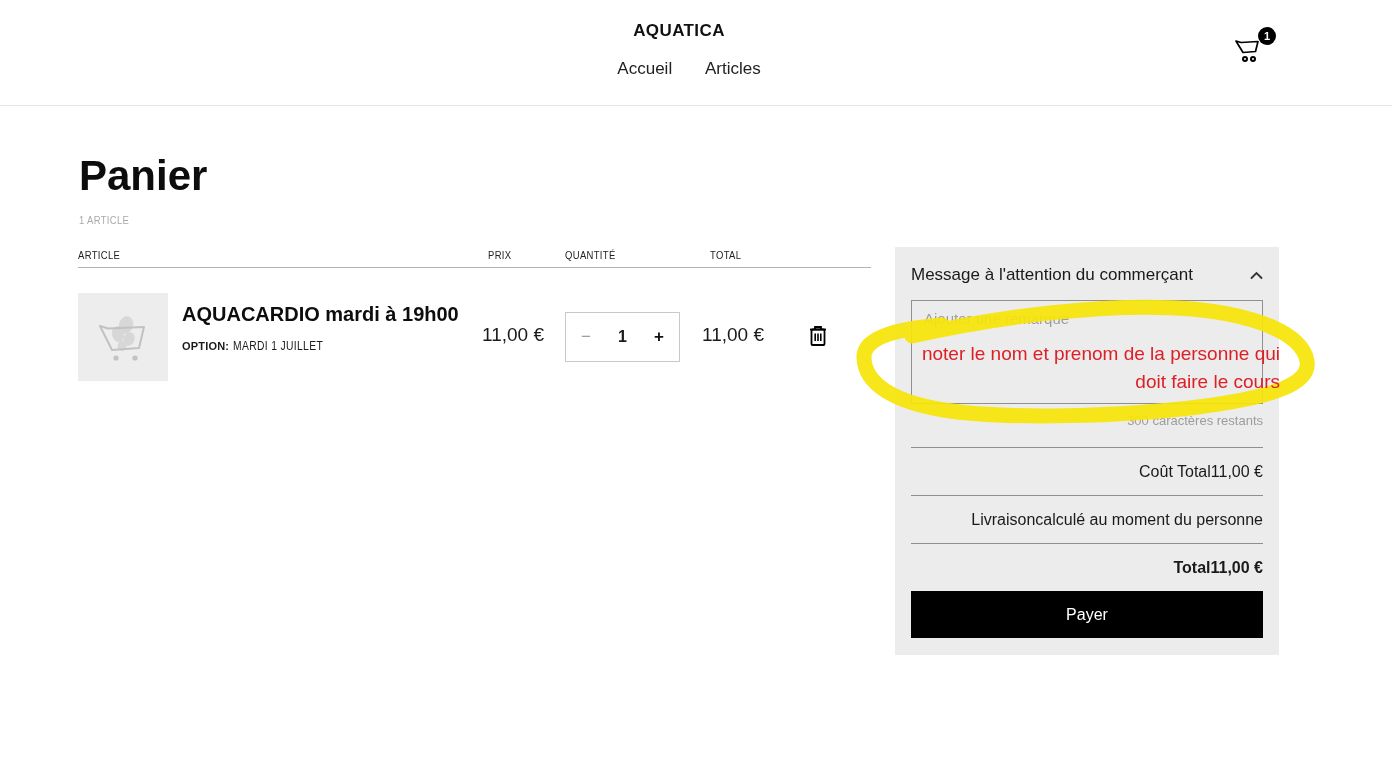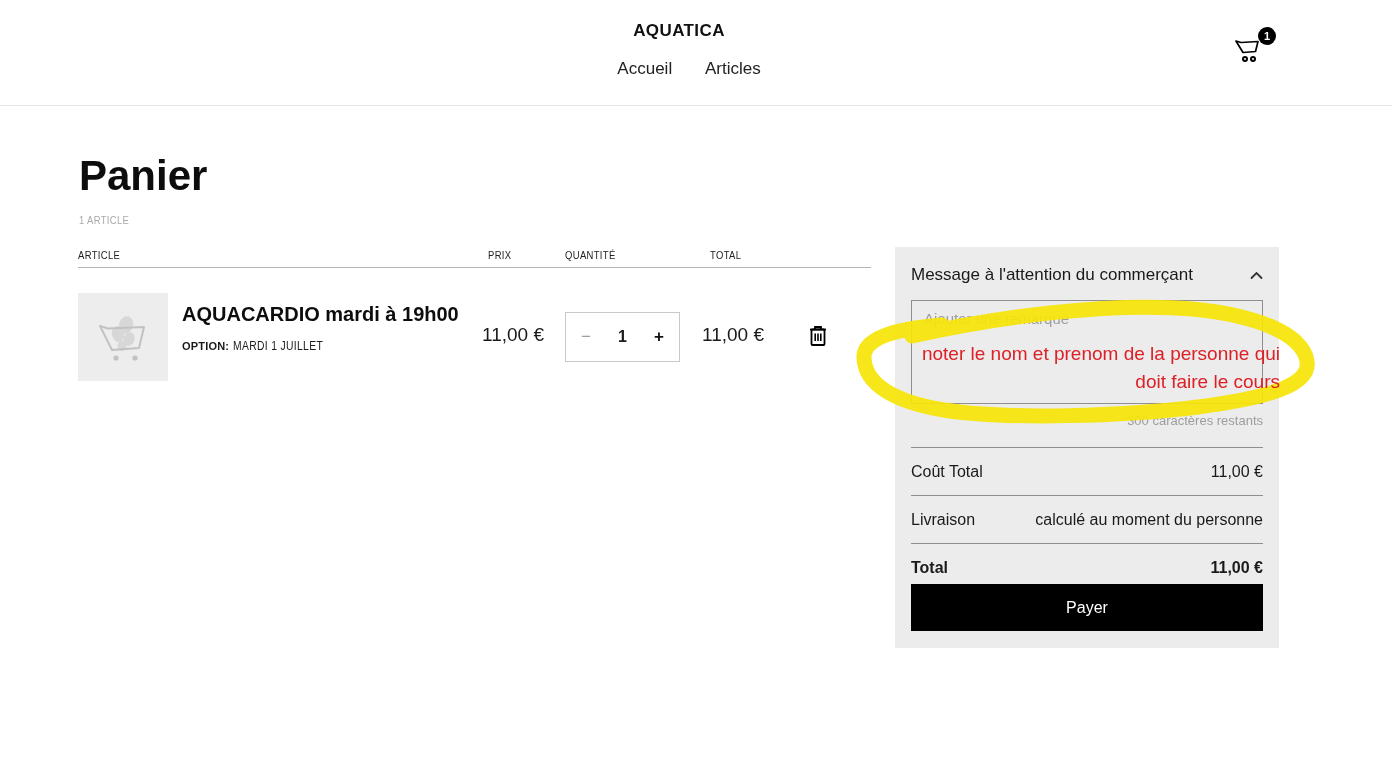--- a/index.html
+++ b/index.html
@@ -36,31 +36,31 @@
   .prod-option b { font-size:11px; letter-spacing:.2px; }
   .cell-price { position:absolute; left:404px; top:31px; font-size:19px; }
   .qty-box { position:absolute; left:487px; top:19px; width:115px; height:50px; border:1px solid #c9c9c9; background:#fff; display:flex; align-items:center; justify-content:space-between; padding:0 15px; }
   .qty-minus { border:0; background:none; font-size:17px; color:#9b9b9b; cursor:pointer; }
   .qty-plus { border:0; background:none; font-size:17px; font-weight:700; color:#111; cursor:pointer; }
   .qty-value { font-size:16px; font-weight:700; }
   .cell-total { position:absolute; left:624px; top:31px; font-size:19px; }
   .trash-btn { position:absolute; left:729px; top:31px; border:0; background:none; cursor:pointer; }
 
   
-  .sidebar { position:absolute; left:895px; top:247px; width:384px; background:#ececec; padding:16px 16px 17px 16px; }
+  .sidebar { position:absolute; left:895px; top:247px; width:384px; background:#ececec; padding:16px 16px 24px 16px; }
   .msg-head { display:flex; align-items:center; justify-content:space-between; font-size:17px; color:#1a1a1a; cursor:pointer; height:24px; }
   .msg-textarea { margin-top:13px; width:100%; height:104px; border:1px solid #8f8f8f; background:transparent; resize:none; font-family:"Liberation Sans", sans-serif; font-size:15px; padding:9px 12px; color:#333; }
   .msg-textarea::placeholder { color:#9d9d9d; }
   .chars-remaining { margin-top:5px; text-align:right; font-size:13px; color:#9d9d9d; }
   .sb-divider { border:0; border-top:1px solid #8f8f8f; margin-top:19px; }
-  .sb-row { display:flex; justify-content:space-between; align-items:baseline; padding:15px 0 14px 0; font-size:16px; color:#1a1a1a; border-bottom:1px solid #8f8f8f; }
+  .sb-row { display:flex; justify-content:flex-end; align-items:baseline; padding:15px 0 14px 0; font-size:16px; color:#1a1a1a; border-bottom:1px solid #8f8f8f; }
   .sb-row.no-border { border-bottom:0; padding-bottom:0; }
   .sb-row .bold { font-weight:700; }
   .tva-line { font-size:15px; color:#a3a3a3; margin-top:3px; }
-  .pay-btn { margin-top:7px; width:100%; height:47px; background:#000; color:#fff; border:0; font-family:"Liberation Sans", sans-serif; font-size:16px; cursor:pointer; }
+  .pay-btn { margin-top:14px; width:100%; height:47px; background:#000; color:#fff; border:0; font-family:"Liberation Sans", sans-serif; font-size:16px; cursor:pointer; }
 
   
   .annotation-layer { position:absolute; left:0; top:0; width:1392px; height:759px; pointer-events:none; }
   .highlight-svg { position:absolute; left:850px; top:288px; }
   .annotation-text { position:absolute; left:900px; top:340px; width:380px; text-align:right; font-size:19px; line-height:28px; color:#dd2026; }
 </style>
 </head>
 <body>
 
 <div class="page">

